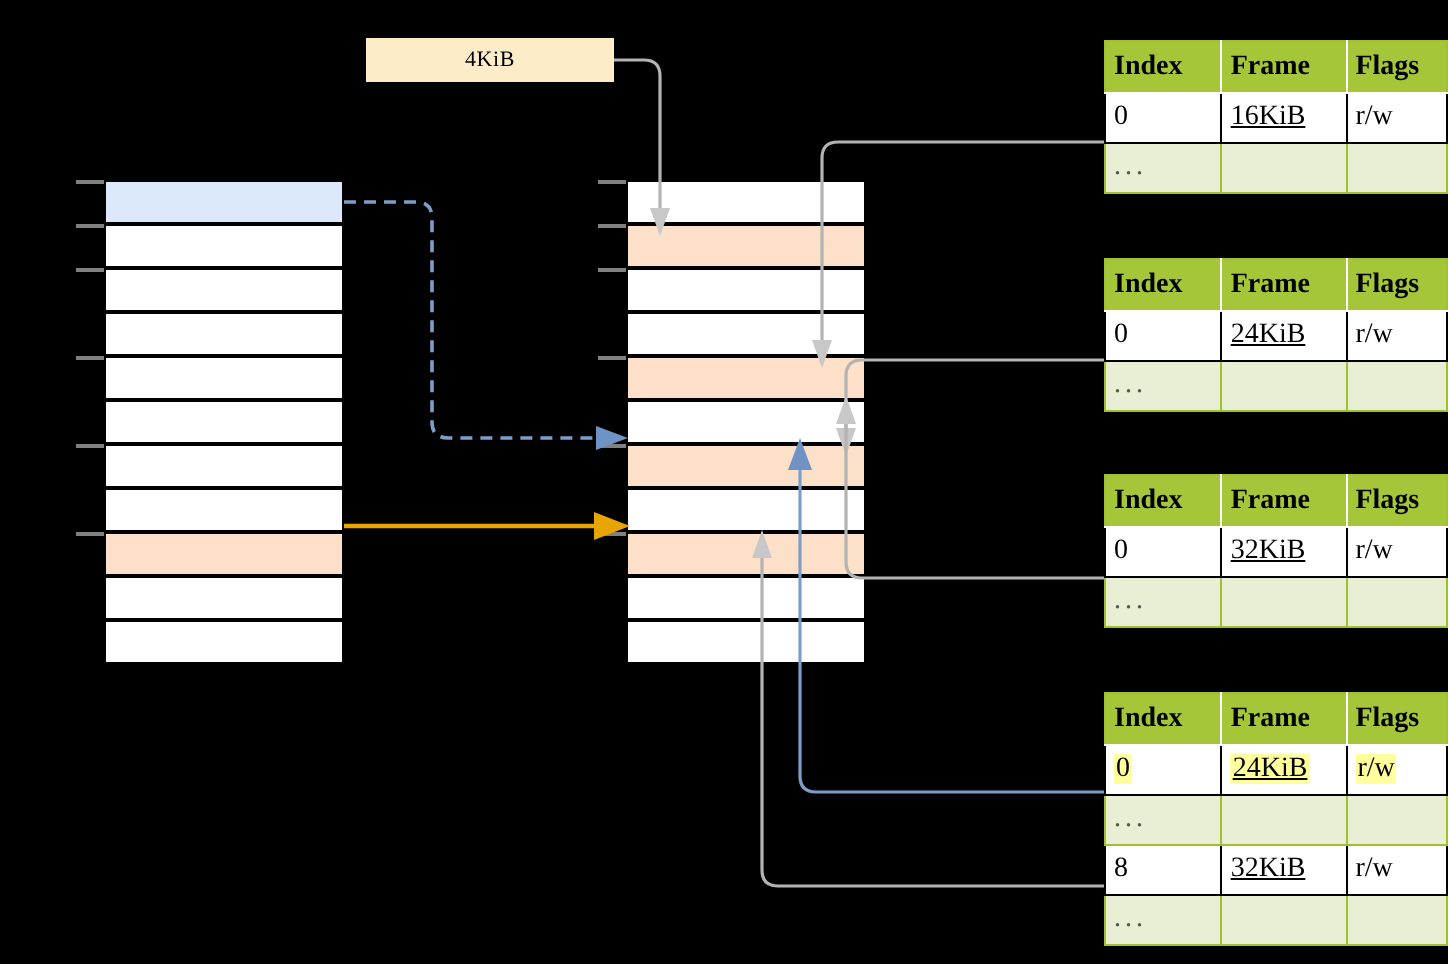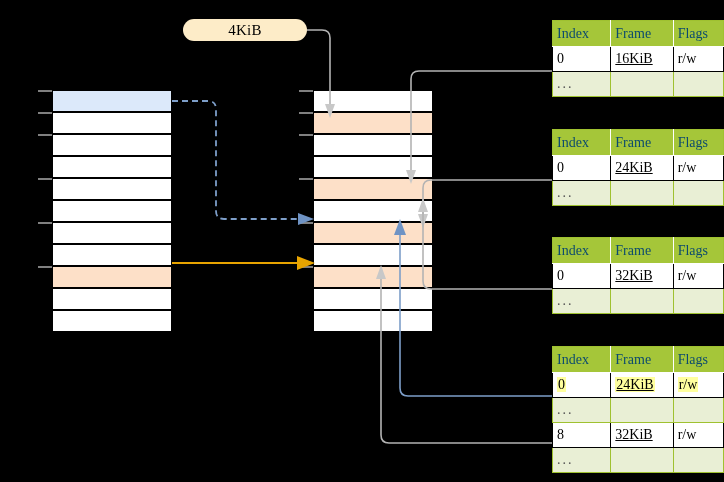--- a/index.html
+++ b/index.html
@@ -10,29 +10,29 @@
   .col{position:absolute;box-sizing:border-box;}
   .cell{position:absolute;box-sizing:border-box;border:1.5px solid #000;background:#fff;}
   .cell.blue{background:#dce9fa;}
   .cell.orange{background:#fde0c8;}
 
   .tick{position:absolute;height:2px;background:#808080;}
 
   
   .label-box{position:absolute;box-sizing:border-box;background:#fdecc8;
     display:flex;align-items:center;justify-content:center;
-    font-size:15px;color:#000;letter-spacing:.3px;border-radius:11px;}
+    font-size:11px;color:#000;letter-spacing:.3px;}
 
   
   .ptable{position:absolute;box-sizing:border-box;border-collapse:collapse;
     border:1.5px solid #9fc130;background:#fff;}
   .ptable td,.ptable th{box-sizing:border-box;border:1px solid #000;
     padding:0 0 0 4px;font-size:14px;color:#000;text-align:left;
     font-family:"Liberation Serif",serif;vertical-align:middle;height:25px;}
-  .ptable th{background:#a5c639;color:#0c4a6e;font-weight:normal;border-color:#fff;
+  .ptable th{background:#a5c639;color:#000000;font-weight:bold;border-color:#fff;
     border-top:none;border-left-color:#fff;border-right-color:#fff;height:26px;}
   .ptable th:first-child{border-left:none;}
   .ptable th:last-child{border-right:none;}
   .ptable tr.ellip td{background:#e9efd5;border-color:#9fc130;color:#555;letter-spacing:2px;}
   .ptable tr.data td{background:#fff;border-color:#000;}
   .ptable td.c-index{width:58px;}
   .ptable td.c-frame{width:62px;text-decoration:underline;}
   .ptable td.c-flags{width:50px;}
   .hl{background:#ffff9e;padding:0 1px;}
 

